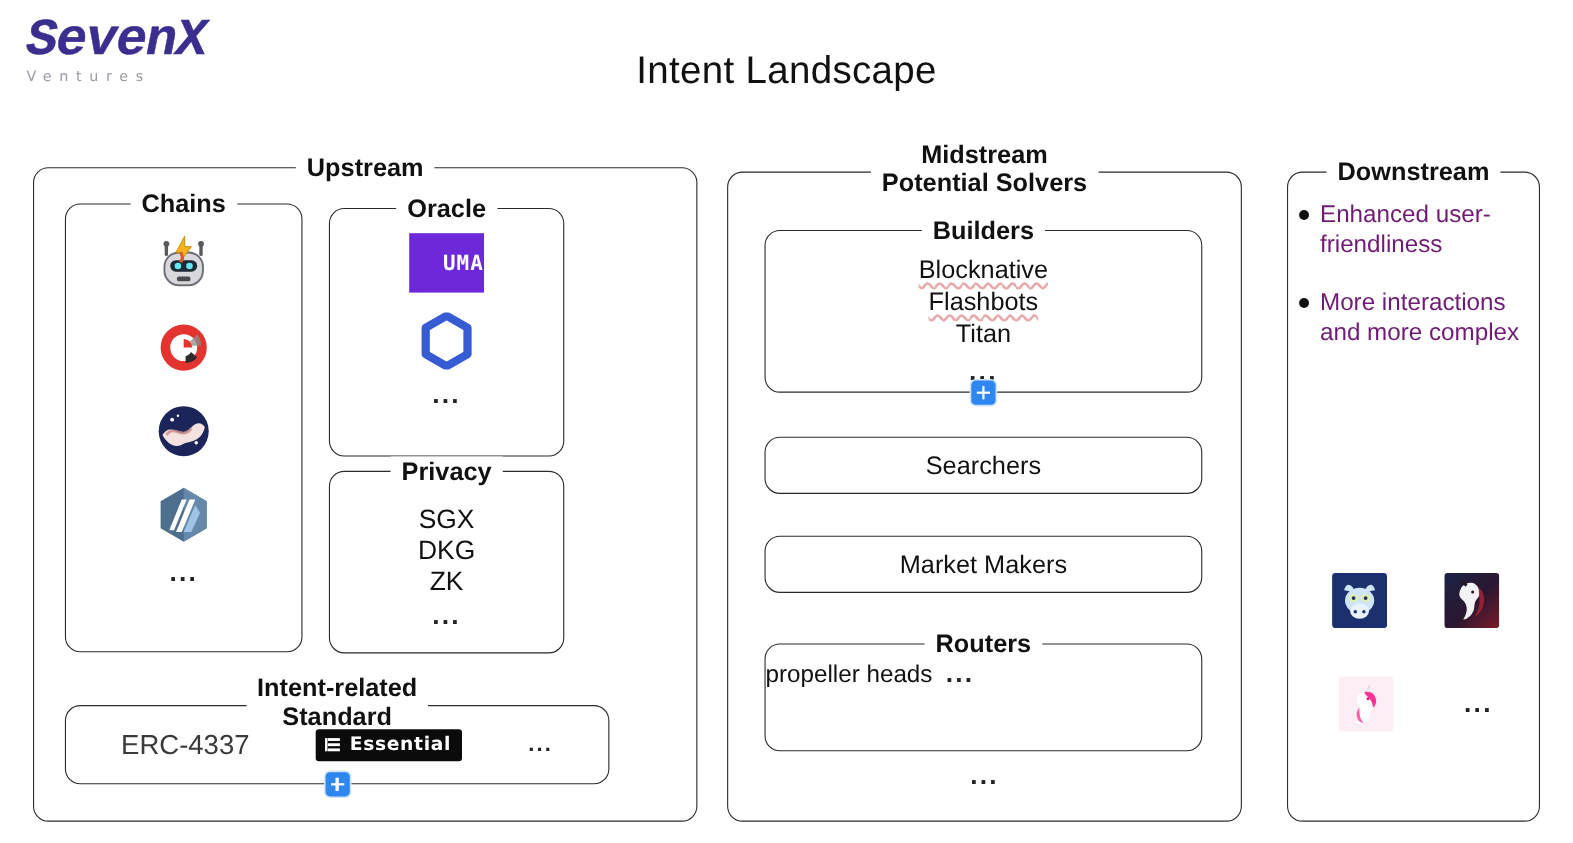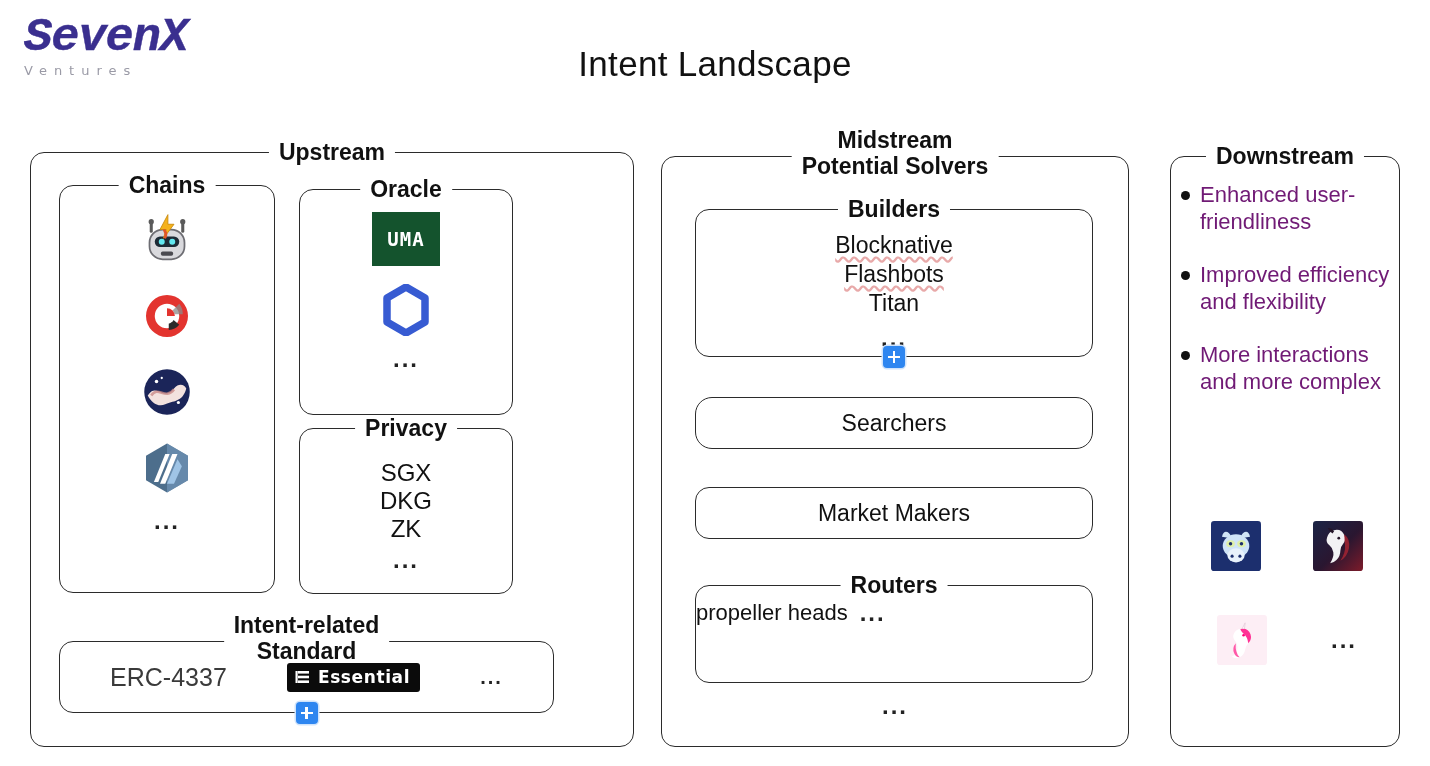--- a/index.html
+++ b/index.html
@@ -83,22 +83,22 @@
   .ellipsis.sm { font-size: 20px; }
 
   .text-stack {
     position:absolute; left:0; right:0; top: 30px;
     display:flex; flex-direction:column; align-items:center; gap: 0;
     font-size: 24px; color: #111;
   }
 
   
   .uma {
-    width: 68px; height: 54px; background: #14532d;
-    display:flex; align-items:center; justify-content:center;
+    width: 68px; height: 54px; background: #6d28d9;
+    display:flex; align-items:center; justify-content:flex-end;
   }
   .uma-text {
     color:#fff; font-family:"DejaVu Sans Mono", monospace;
     font-size: 19px; font-weight: 700; letter-spacing: 1px;
   }
 
   
   .std-row {
     position:absolute; inset: 0;
     display:flex; align-items:center; justify-content: space-around;
@@ -126,21 +126,21 @@
   }
   .plus-btn::before, .plus-btn::after {
     content:""; position:absolute; background:#fff;
   }
   .plus-btn::before { width:12px; height:2.5px; }
   .plus-btn::after  { width:2.5px; height:12px; }
 
   
   #midstream { left: 661px; top: 156px; width: 468px; height: 591px; }
   #builders  { left: 33px; top: 52px; width: 398px; height: 148px; }
-  #searchers { left: 33px; top: 240px; width: 398px; height: 52px; border-radius: 17px; }
+  #searchers { left: 33px; top: 240px; width: 398px; height: 52px; }
   #makers    { left: 33px; top: 330px; width: 398px; height: 52px; }
   #routers   { left: 33px; top: 428px; width: 398px; height: 98px; }
 
   .mid-list {
     position:absolute; left:0; right:0; top: 22px;
     display:flex; flex-direction:column; align-items:center; gap: 2px;
     font-size: 23px; color:#111;
   }
   .mid-list .spell { text-decoration: underline; text-decoration-color:#e8a9a9;
                      text-decoration-style: wavy; text-underline-offset: 3px; }
@@ -325,24 +325,20 @@
   </div>
 </div>
 
 <div class="box" id="downstream">
   <div class="box-legend">Downstream</div>
 
   <div class="bullets">
     <div class="bullet">
       <span class="dot"></span>
       <span class="btxt">Enhanced user-friendliness</span>
-    </div>
-    <div class="bullet">
-      <span class="dot"></span>
-      <span class="btxt">Improved efficiency and flexibility</span>
     </div>
     <div class="bullet">
       <span class="dot"></span>
       <span class="btxt">More interactions and more complex</span>
     </div>
   </div>
 
   <div class="down-logos">
     <div class="dl-row">
       <svg class="dl-img" viewBox="0 0 64 64">

